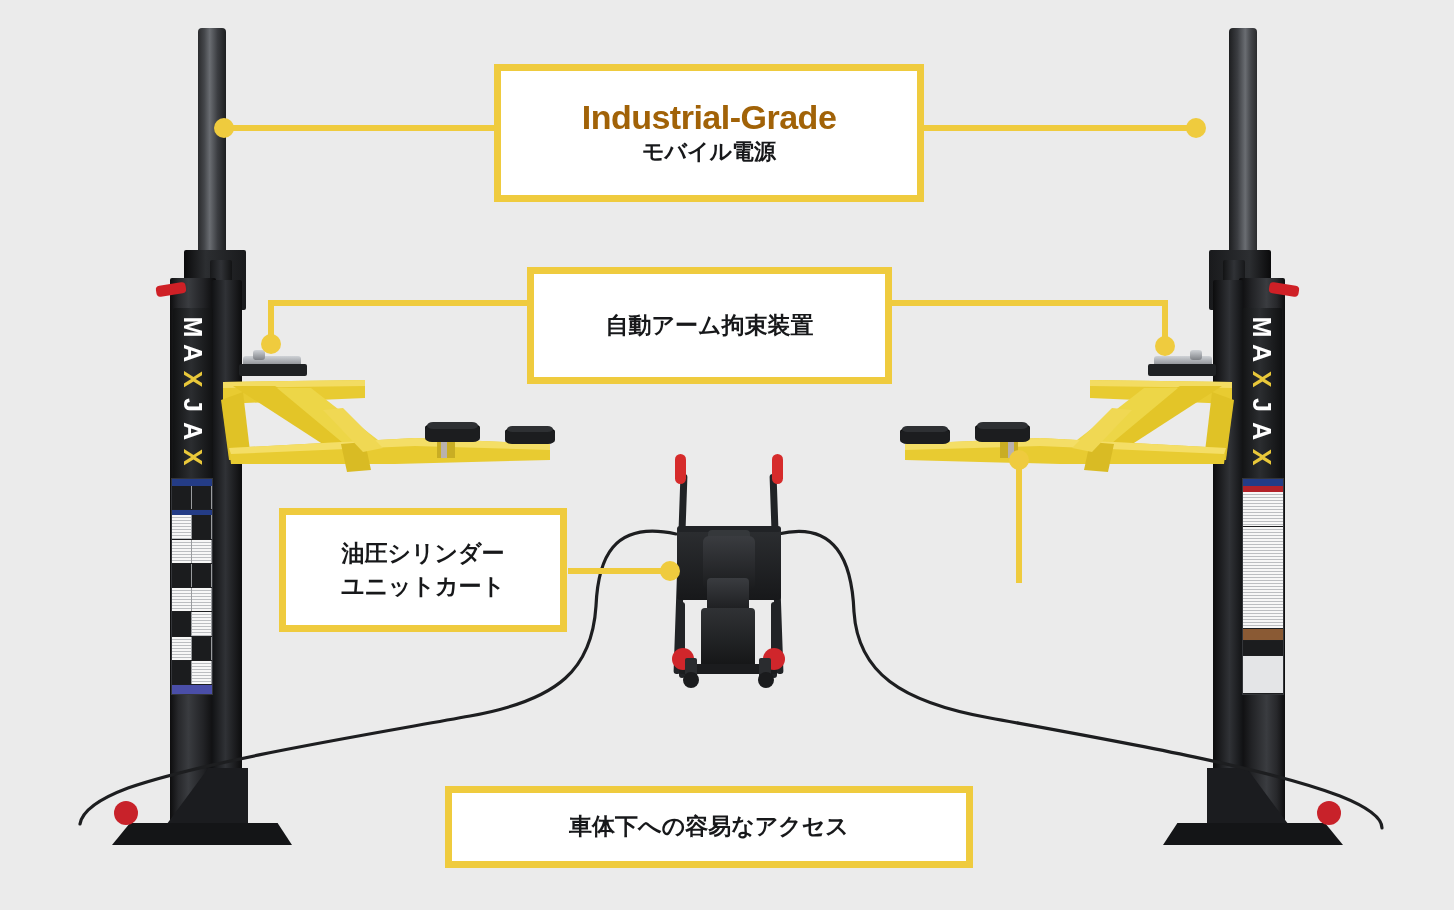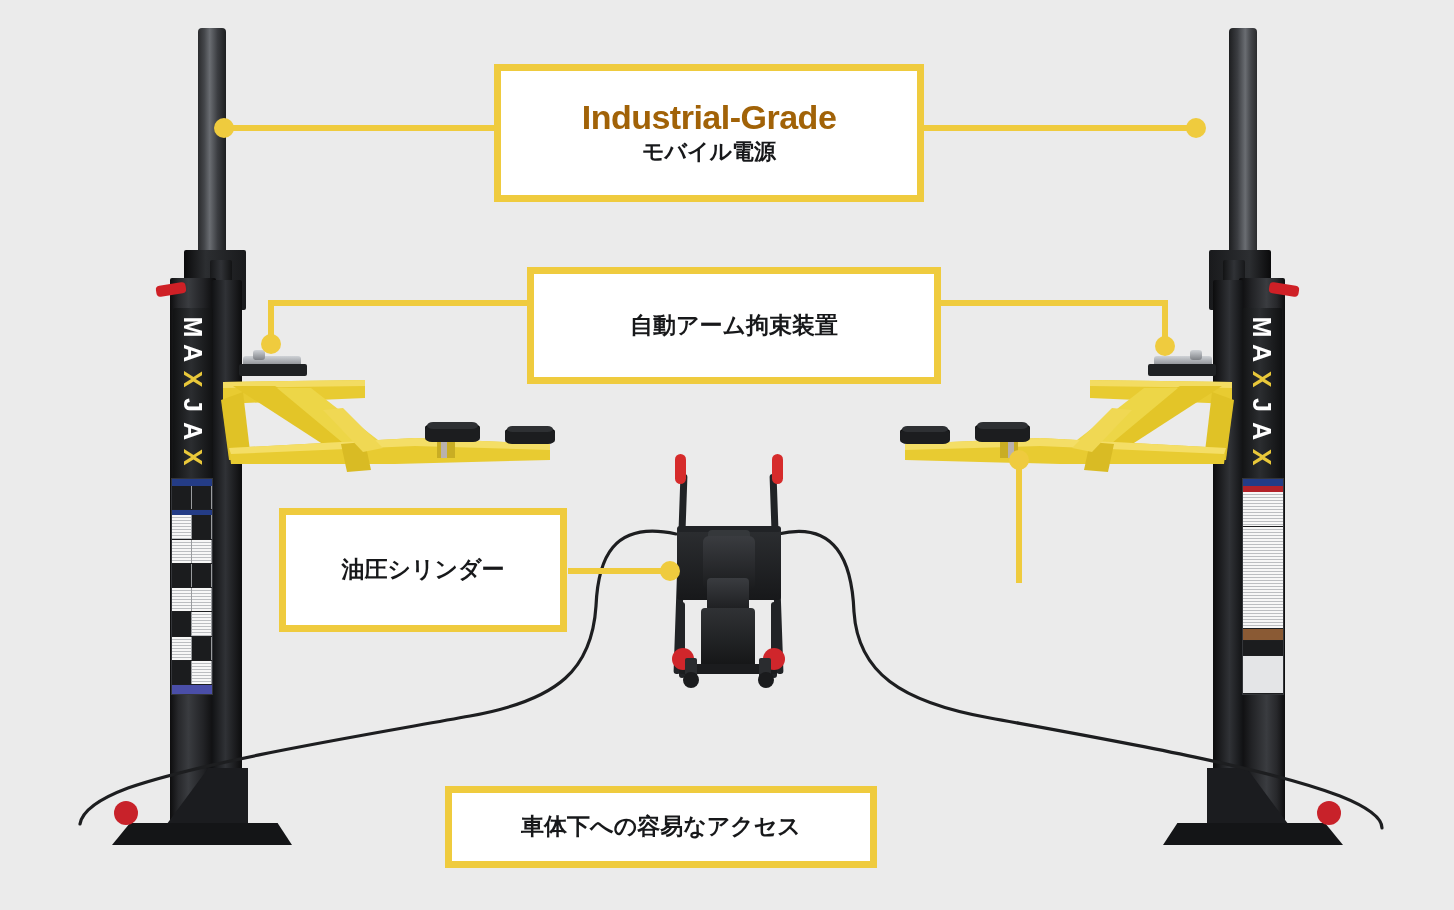--- a/index.html
+++ b/index.html
@@ -315,26 +315,27 @@
   <div class="dot" style="left:660px;top:561px;"></div>
 
   <div class="conn" style="left:1016px;top:458px;width:6px;height:125px;"></div>
   <div class="dot" style="left:1009px;top:450px;"></div>
 
   <div class="callout" style="left:494px;top:64px;width:430px;height:138px;">
     <div class="title-en">Industrial-Grade</div>
     <div class="title-jp">モバイル電源</div>
   </div>
 
-  <div class="callout" style="left:527px;top:267px;width:414px;height:117px;">
+  <div class="callout" style="left:527px;top:267px;width:365px;height:117px;">
     <div class="label-jp">自動アーム拘束装置</div>
   </div>
 
   <div class="callout" style="left:279px;top:508px;width:288px;height:124px;">
     <div class="label-jp">油圧シリンダー</div>
-  </div>
-
-
-  <div class="callout" style="left:445px;top:786px;width:432px;height:82px;">
+    <div class="label-jp">ユニットカート</div>
+  </div>
+
+
+  <div class="callout" style="left:445px;top:786px;width:528px;height:82px;">
     <div class="label-jp">車体下への容易なアクセス</div>
   </div>
 
 </div>
 
 </body></html>

